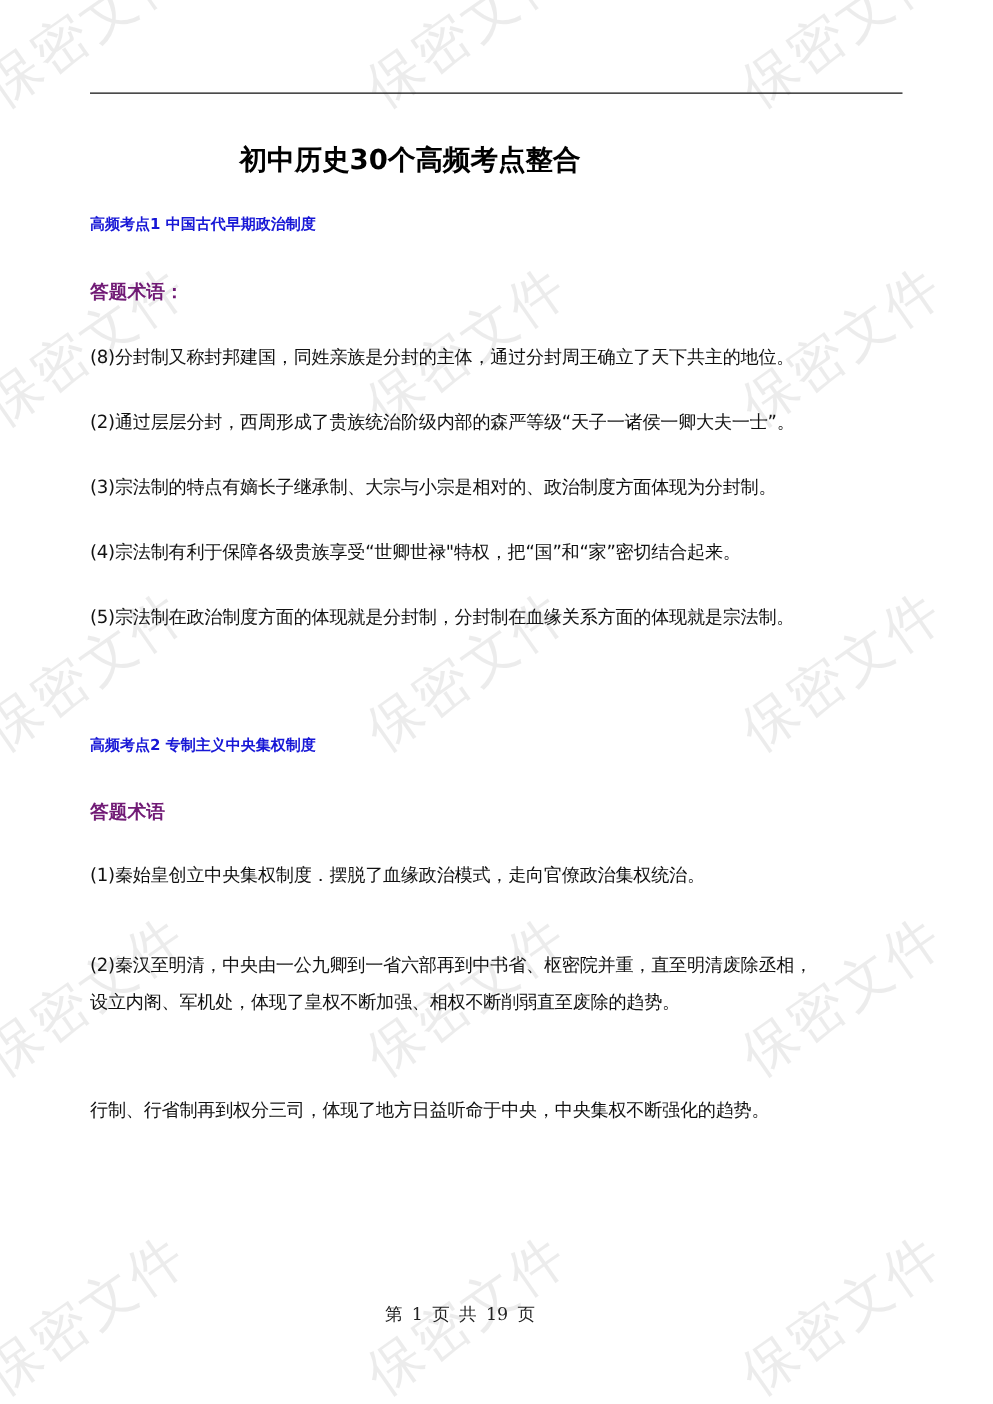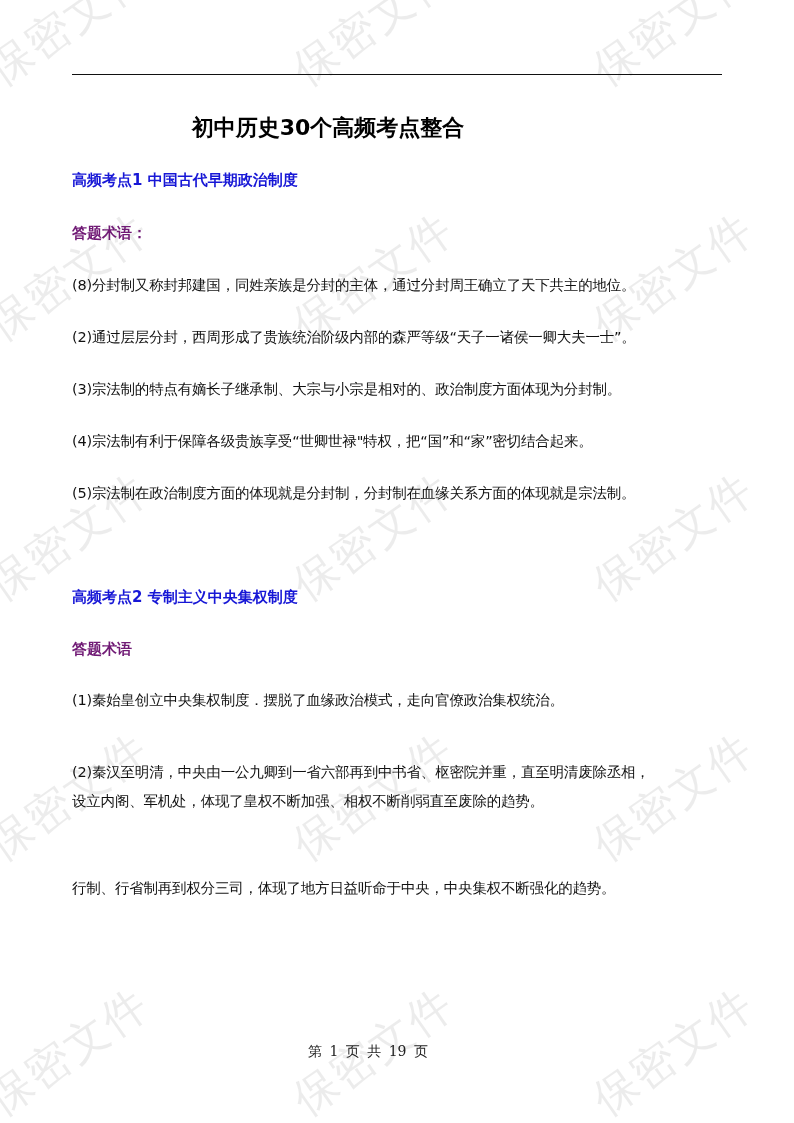--- a/index.html
+++ b/index.html
@@ -22,21 +22,21 @@
     .page { position: absolute; inset: 0; z-index: 1; }
     .header-rule {
       position: absolute; left: 72px; top: 74px; width: 650px; height: 0;
       border-top: 1.3px solid #111;
     }
     .doc-title {
       position: absolute; left: 0; width: 656px; top: 113px;
       text-align: center; font-size: 22px; font-weight: bold; color: #000;
     }
     .h-section {
-      position: absolute; left: 72px; font-size: 15px; font-weight: bold; color: #1717d6;
+      position: absolute; left: 72px; font-size: 12px; font-weight: bold; color: #1717d6;
     }
     .h-sub {
       position: absolute; left: 72px; font-size: 15px; font-weight: bold; color: #701a75;
     }
     .para {
       position: absolute; left: 72px; font-size: 14.5px; color: #111; white-space: nowrap;
       letter-spacing: -0.2px;
     }
     .footer {
       position: absolute; left: 0; width: 736px; top: 1043px; text-align: center;

